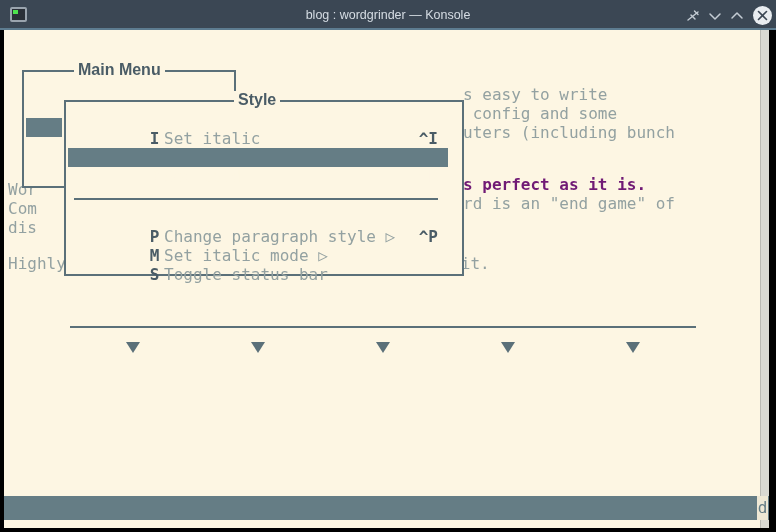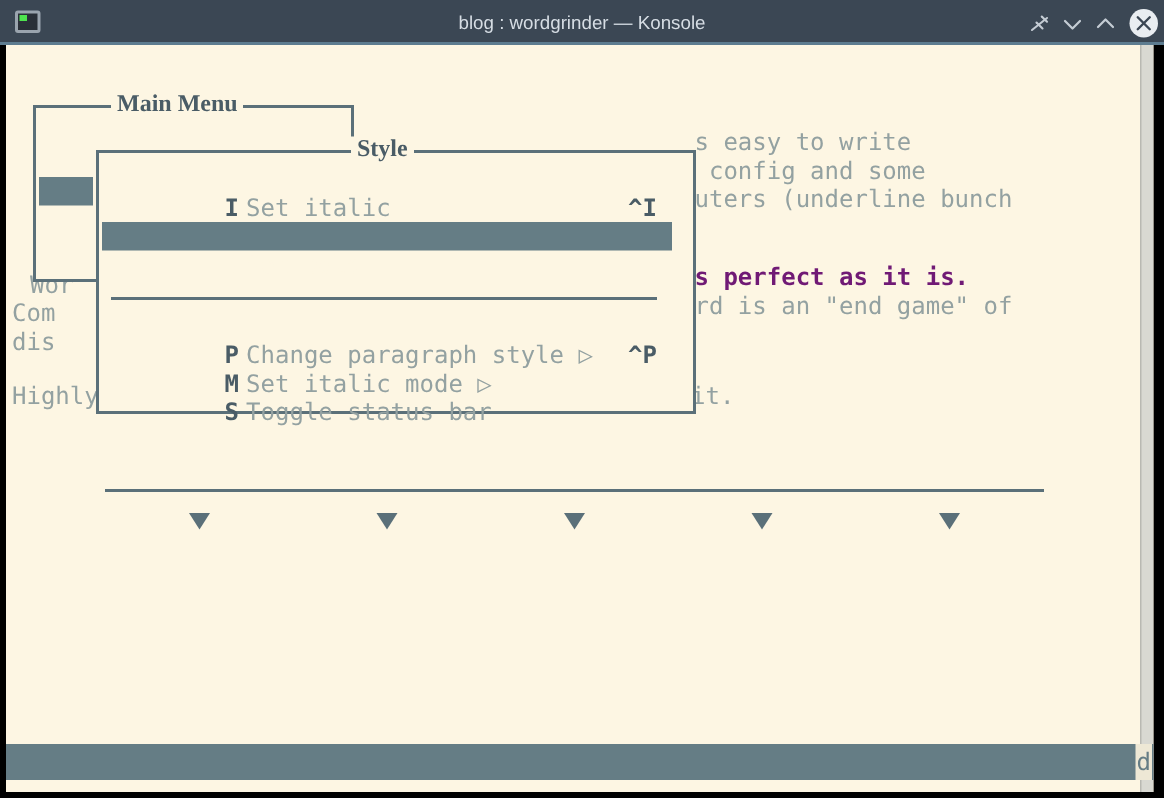--- a/index.html
+++ b/index.html
@@ -167,21 +167,21 @@
     position: absolute;
     background: #fdf6e3;
     border: 2px solid #5b7079;
     box-sizing: border-box;
   }
   .menu-title {
     position: absolute;
     top: -11px;
     background: #fdf6e3;
     color: #4a5c66;
-    font-family: Liberation Serif, serif;
+    font-family: Liberation Sans, sans-serif;
     font-weight: bold;
     font-size: 16px;
     line-height: 18px;
     padding: 0 4px;
     white-space: nowrap;
   }
 
   #mainmenu {
     left: 18px;
     top: 40px;
@@ -282,27 +282,27 @@
           <line x1="2.5" y1="2.5" x2="10.5" y2="10.5"></line>
           <line x1="10.5" y1="2.5" x2="2.5" y2="10.5"></line>
         </g>
       </svg>
     </div>
     <div class="tb-accent"></div>
   </div>
 
   <div id="terminal">
 
-    <div class="doc-line" style="left:16px; top:150px;">Wor</div>
+    <div class="doc-line" style="left:4px; top:150px;">Wor</div>
     <div class="doc-line" style="left:4px; top:169px;">Com</div>
     <div class="doc-line" style="left:4px; top:188px;">dis</div>
 
     <div class="doc-line" style="left:459px; top:55px;">s easy to write</div>
     <div class="doc-line" style="left:459px; top:74px;"> config and some</div>
-    <div class="doc-line" style="left:459px; top:93px;">uters (underline bunch</div>
+    <div class="doc-line" style="left:459px; top:93px;">uters (including bunch</div>
     <div class="doc-line bold" style="left:459px; top:145px;">s perfect as it is.</div>
     <div class="doc-line" style="left:459px; top:164px;">rd is an "end game" of</div>
 
     <div class="doc-line" style="left:4px; top:224px;">Highly recommended. Give it a try. You'll love it.</div>
 
     <div id="doc-rule"></div>
     <div class="tab-marker" style="left:122px;"></div>
     <div class="tab-marker" style="left:247px;"></div>
     <div class="tab-marker" style="left:372px;"></div>
     <div class="tab-marker" style="left:497px;"></div>

